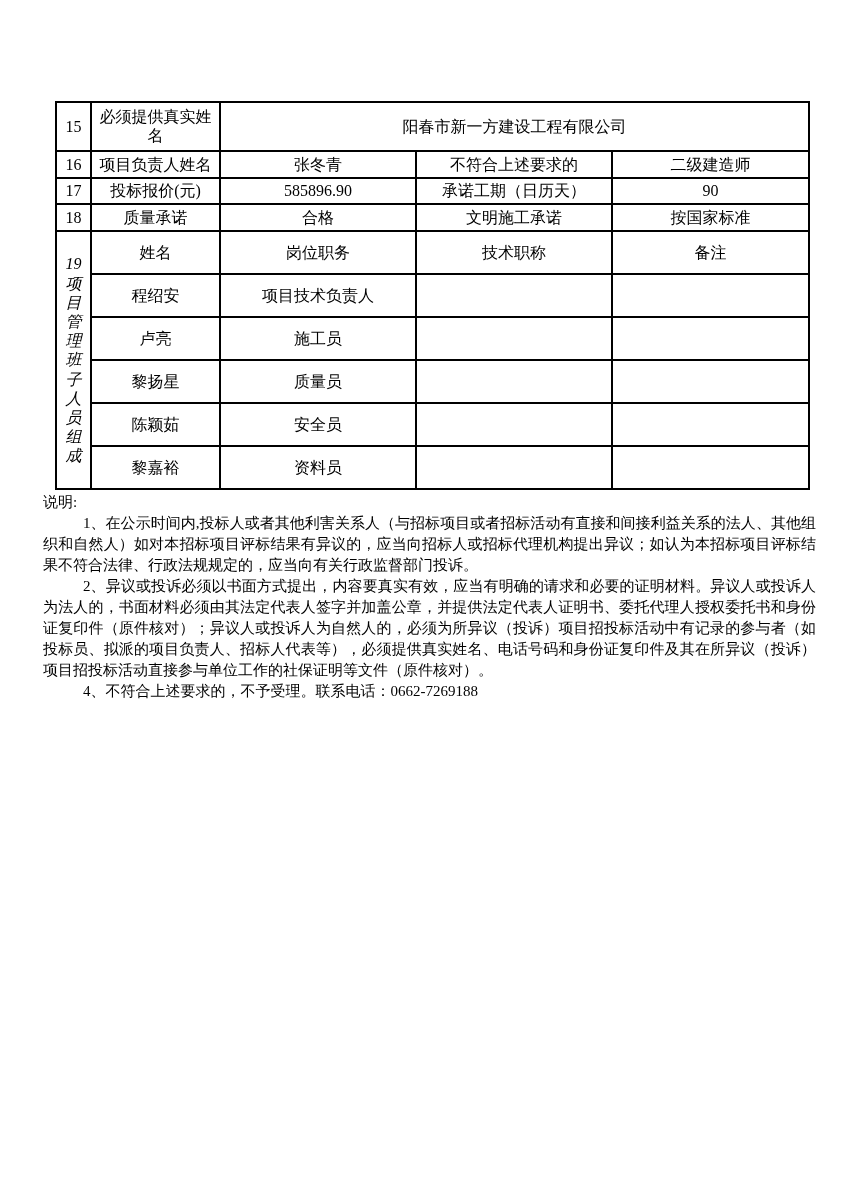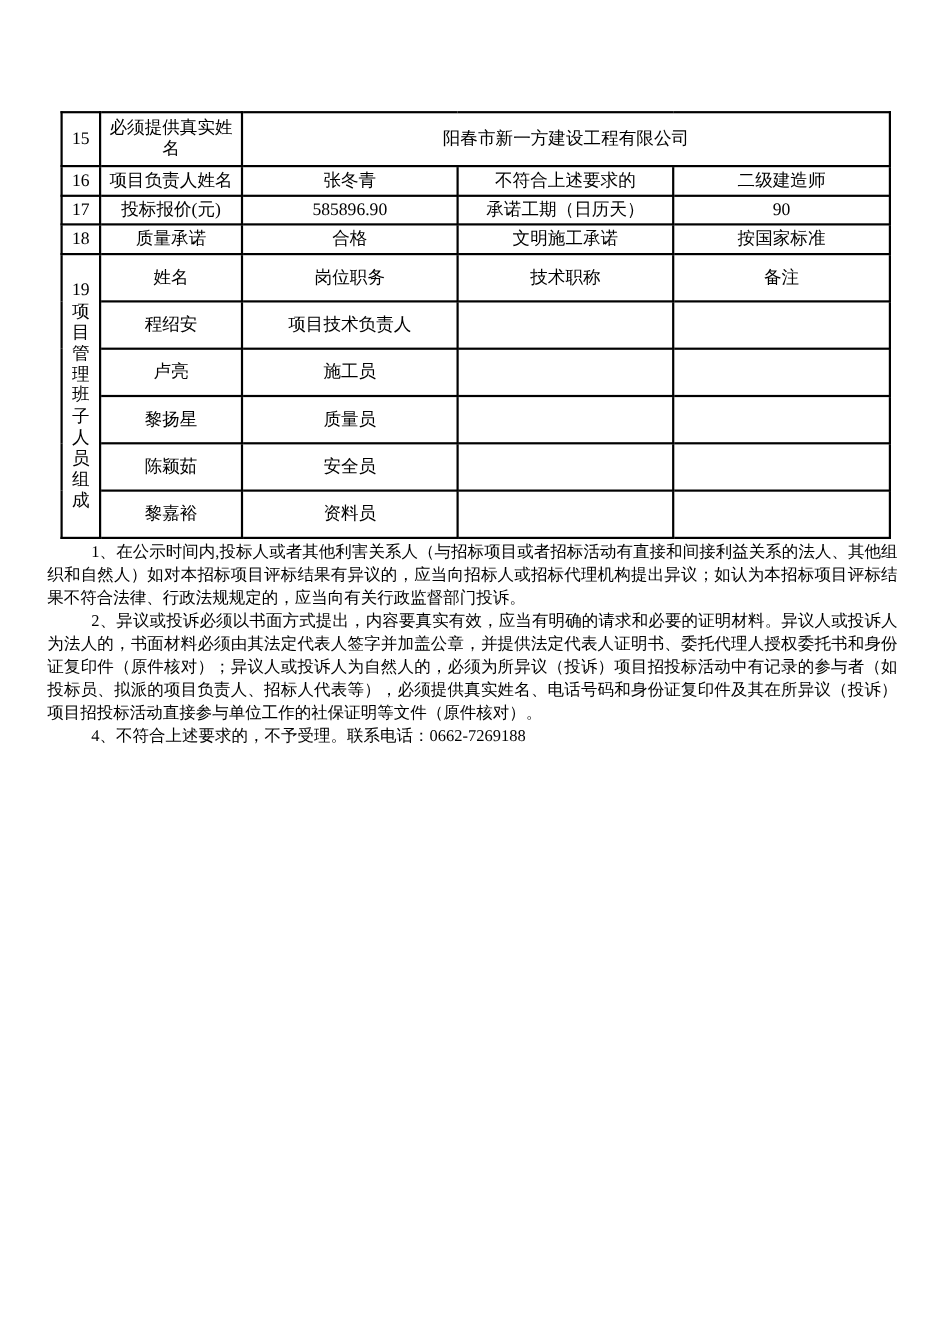--- a/index.html
+++ b/index.html
@@ -39,20 +39,21 @@
     overflow: hidden;
   }
   table.bid-table tr {
     height: 22px;
   }
   td.vcell {
     white-space: pre-line;
     line-height: 20.6px;
     font-size: 15px;
     padding: 2px 0;
+    font-style: italic;
   }
   .notes {
     position: absolute;
     left: 43px;
     top: 492px;
     width: 773px;
     font-size: 15px;
     line-height: 21px;
     text-align: justify;
   }
@@ -149,18 +150,19 @@
       <tr>
         <td>黎嘉裕</td>
         <td>资料员</td>
         <td></td>
         <td></td>
       </tr>
     </tbody>
   </table>
 
   <div class="notes">
+    <p class="notes-heading">说明:</p>
     <p class="note-item">1、在公示时间内,投标人或者其他利害关系人（与招标项目或者招标活动有直接和间接利益关系的法人、其他组织和自然人）如对本招标项目评标结果有异议的，应当向招标人或招标代理机构提出异议；如认为本招标项目评标结果不符合法律、行政法规规定的，应当向有关行政监督部门投诉。</p>
     <p class="note-item">2、异议或投诉必须以书面方式提出，内容要真实有效，应当有明确的请求和必要的证明材料。异议人或投诉人为法人的，书面材料必须由其法定代表人签字并加盖公章，并提供法定代表人证明书、委托代理人授权委托书和身份证复印件（原件核对）；异议人或投诉人为自然人的，必须为所异议（投诉）项目招投标活动中有记录的参与者（如投标员、拟派的项目负责人、招标人代表等），必须提供真实姓名、电话号码和身份证复印件及其在所异议（投诉）项目招投标活动直接参与单位工作的社保证明等文件（原件核对）。</p>
     <p class="note-item">4、不符合上述要求的，不予受理。联系电话：0662-7269188</p>
   </div>
 
 </div>
 
 </body></html>

